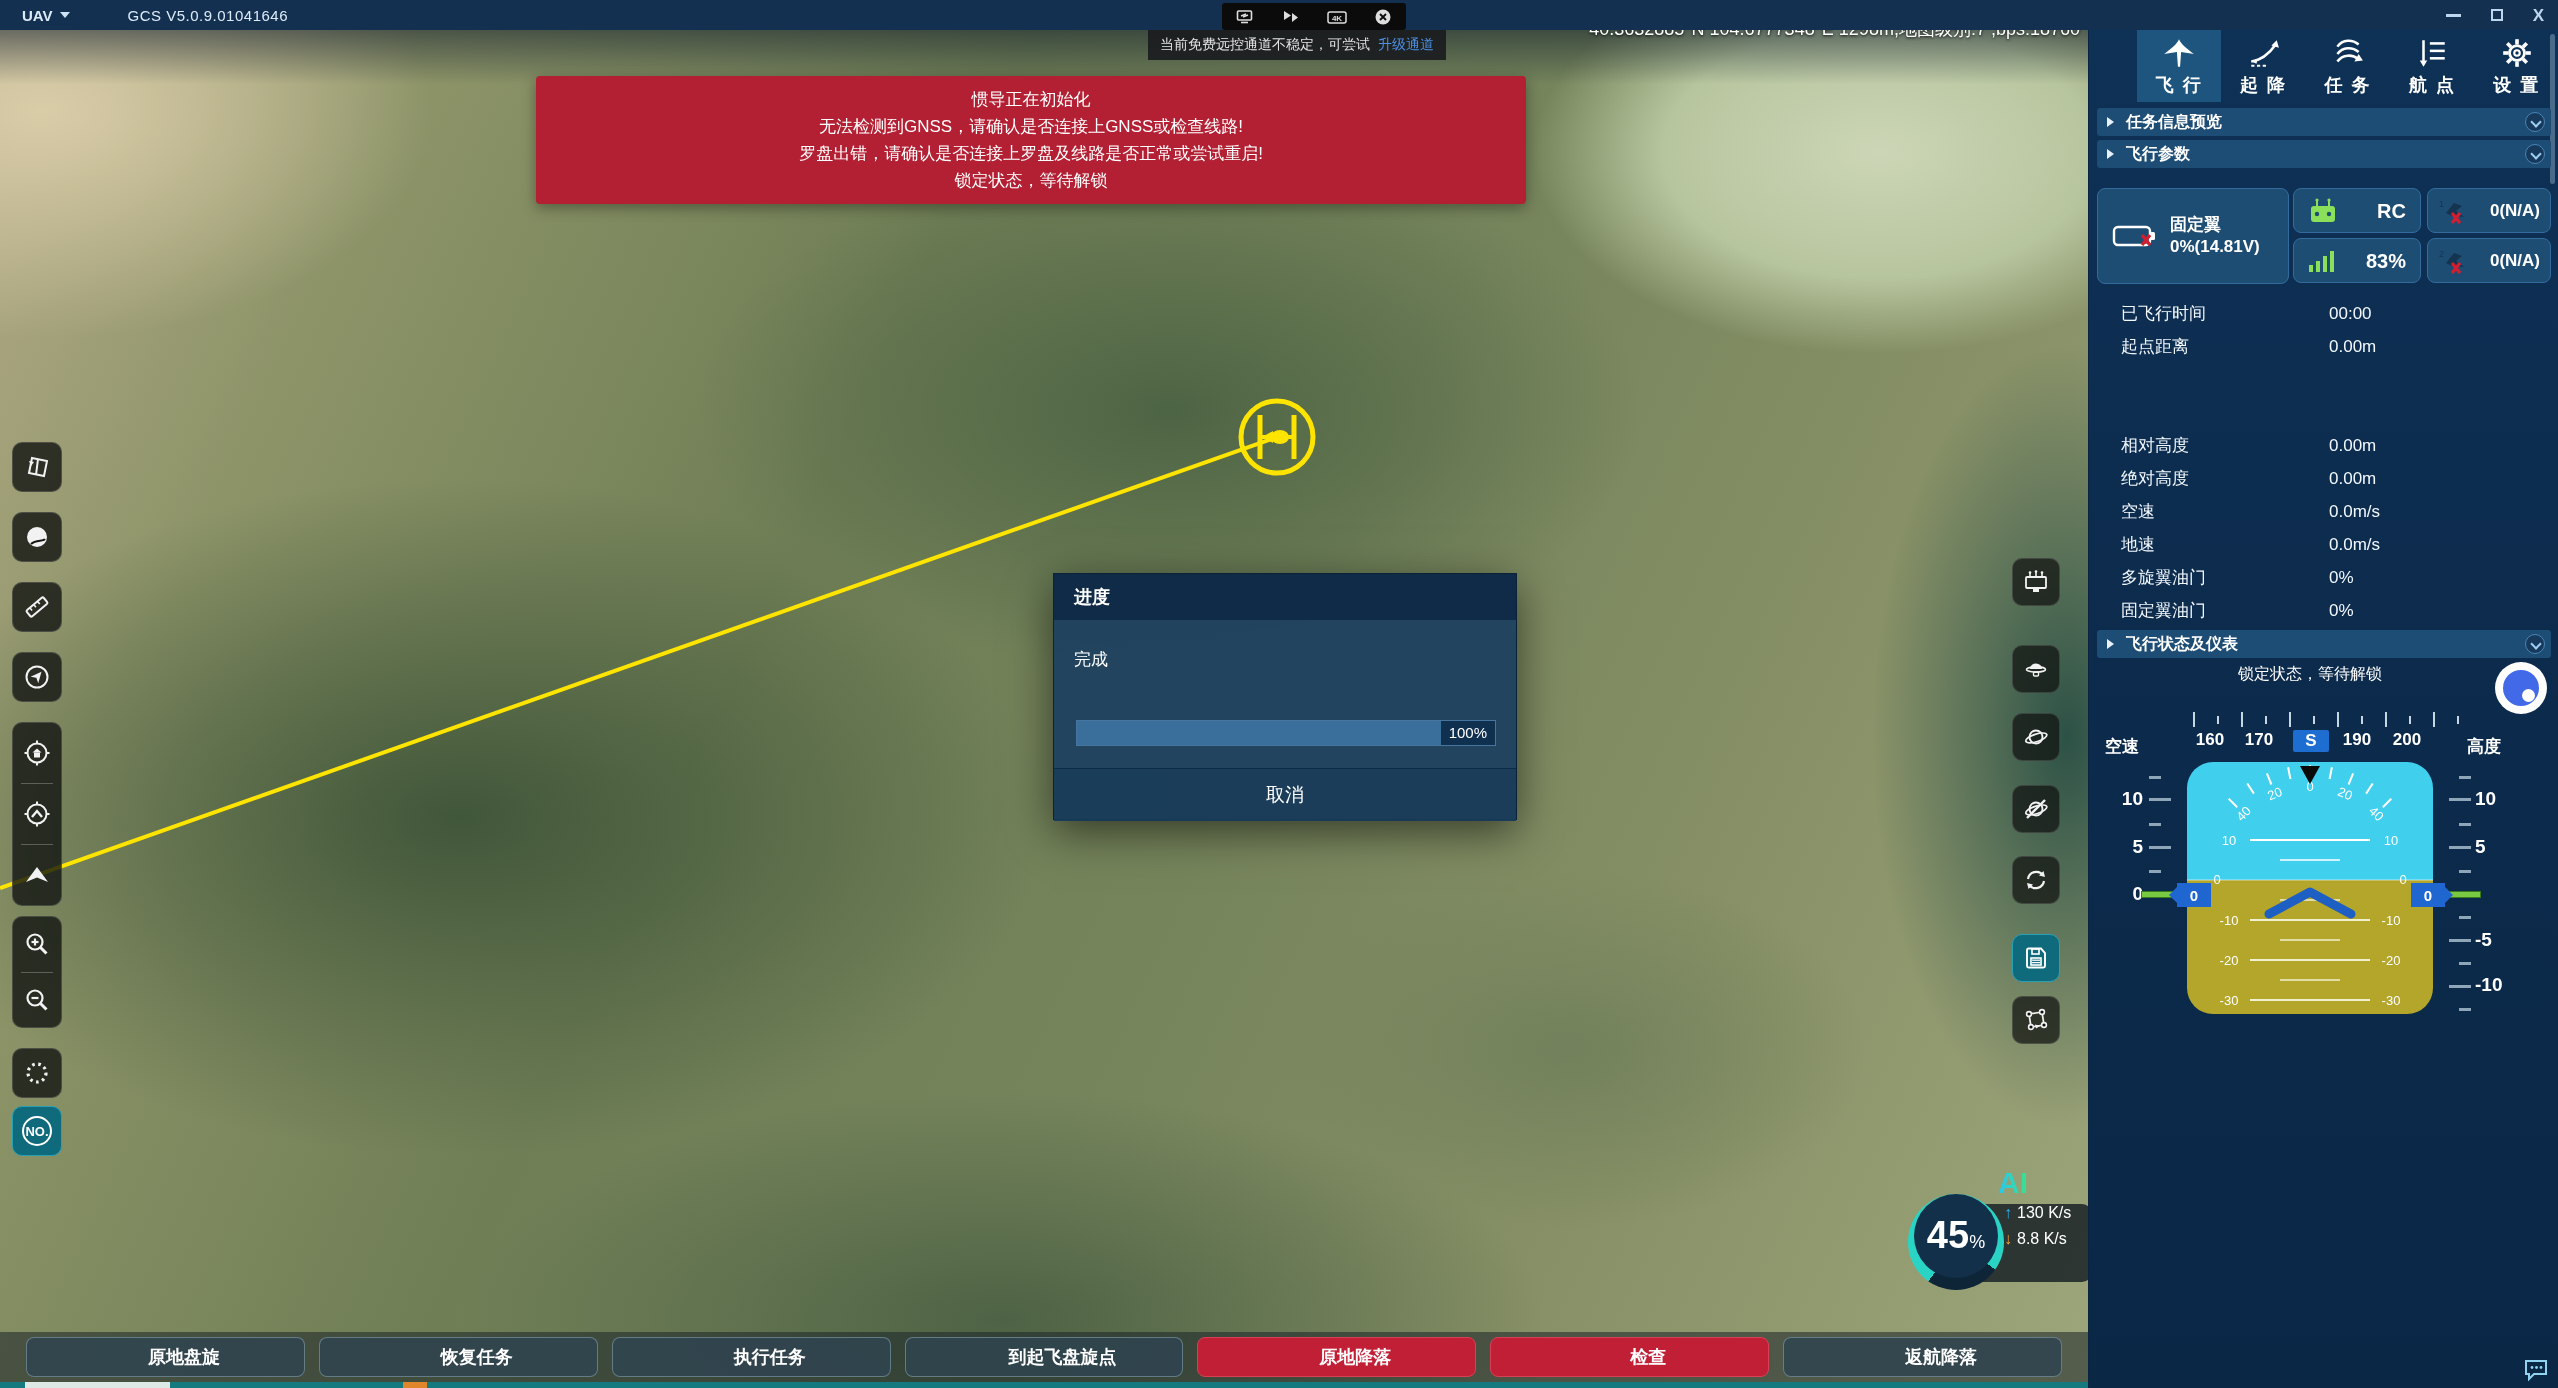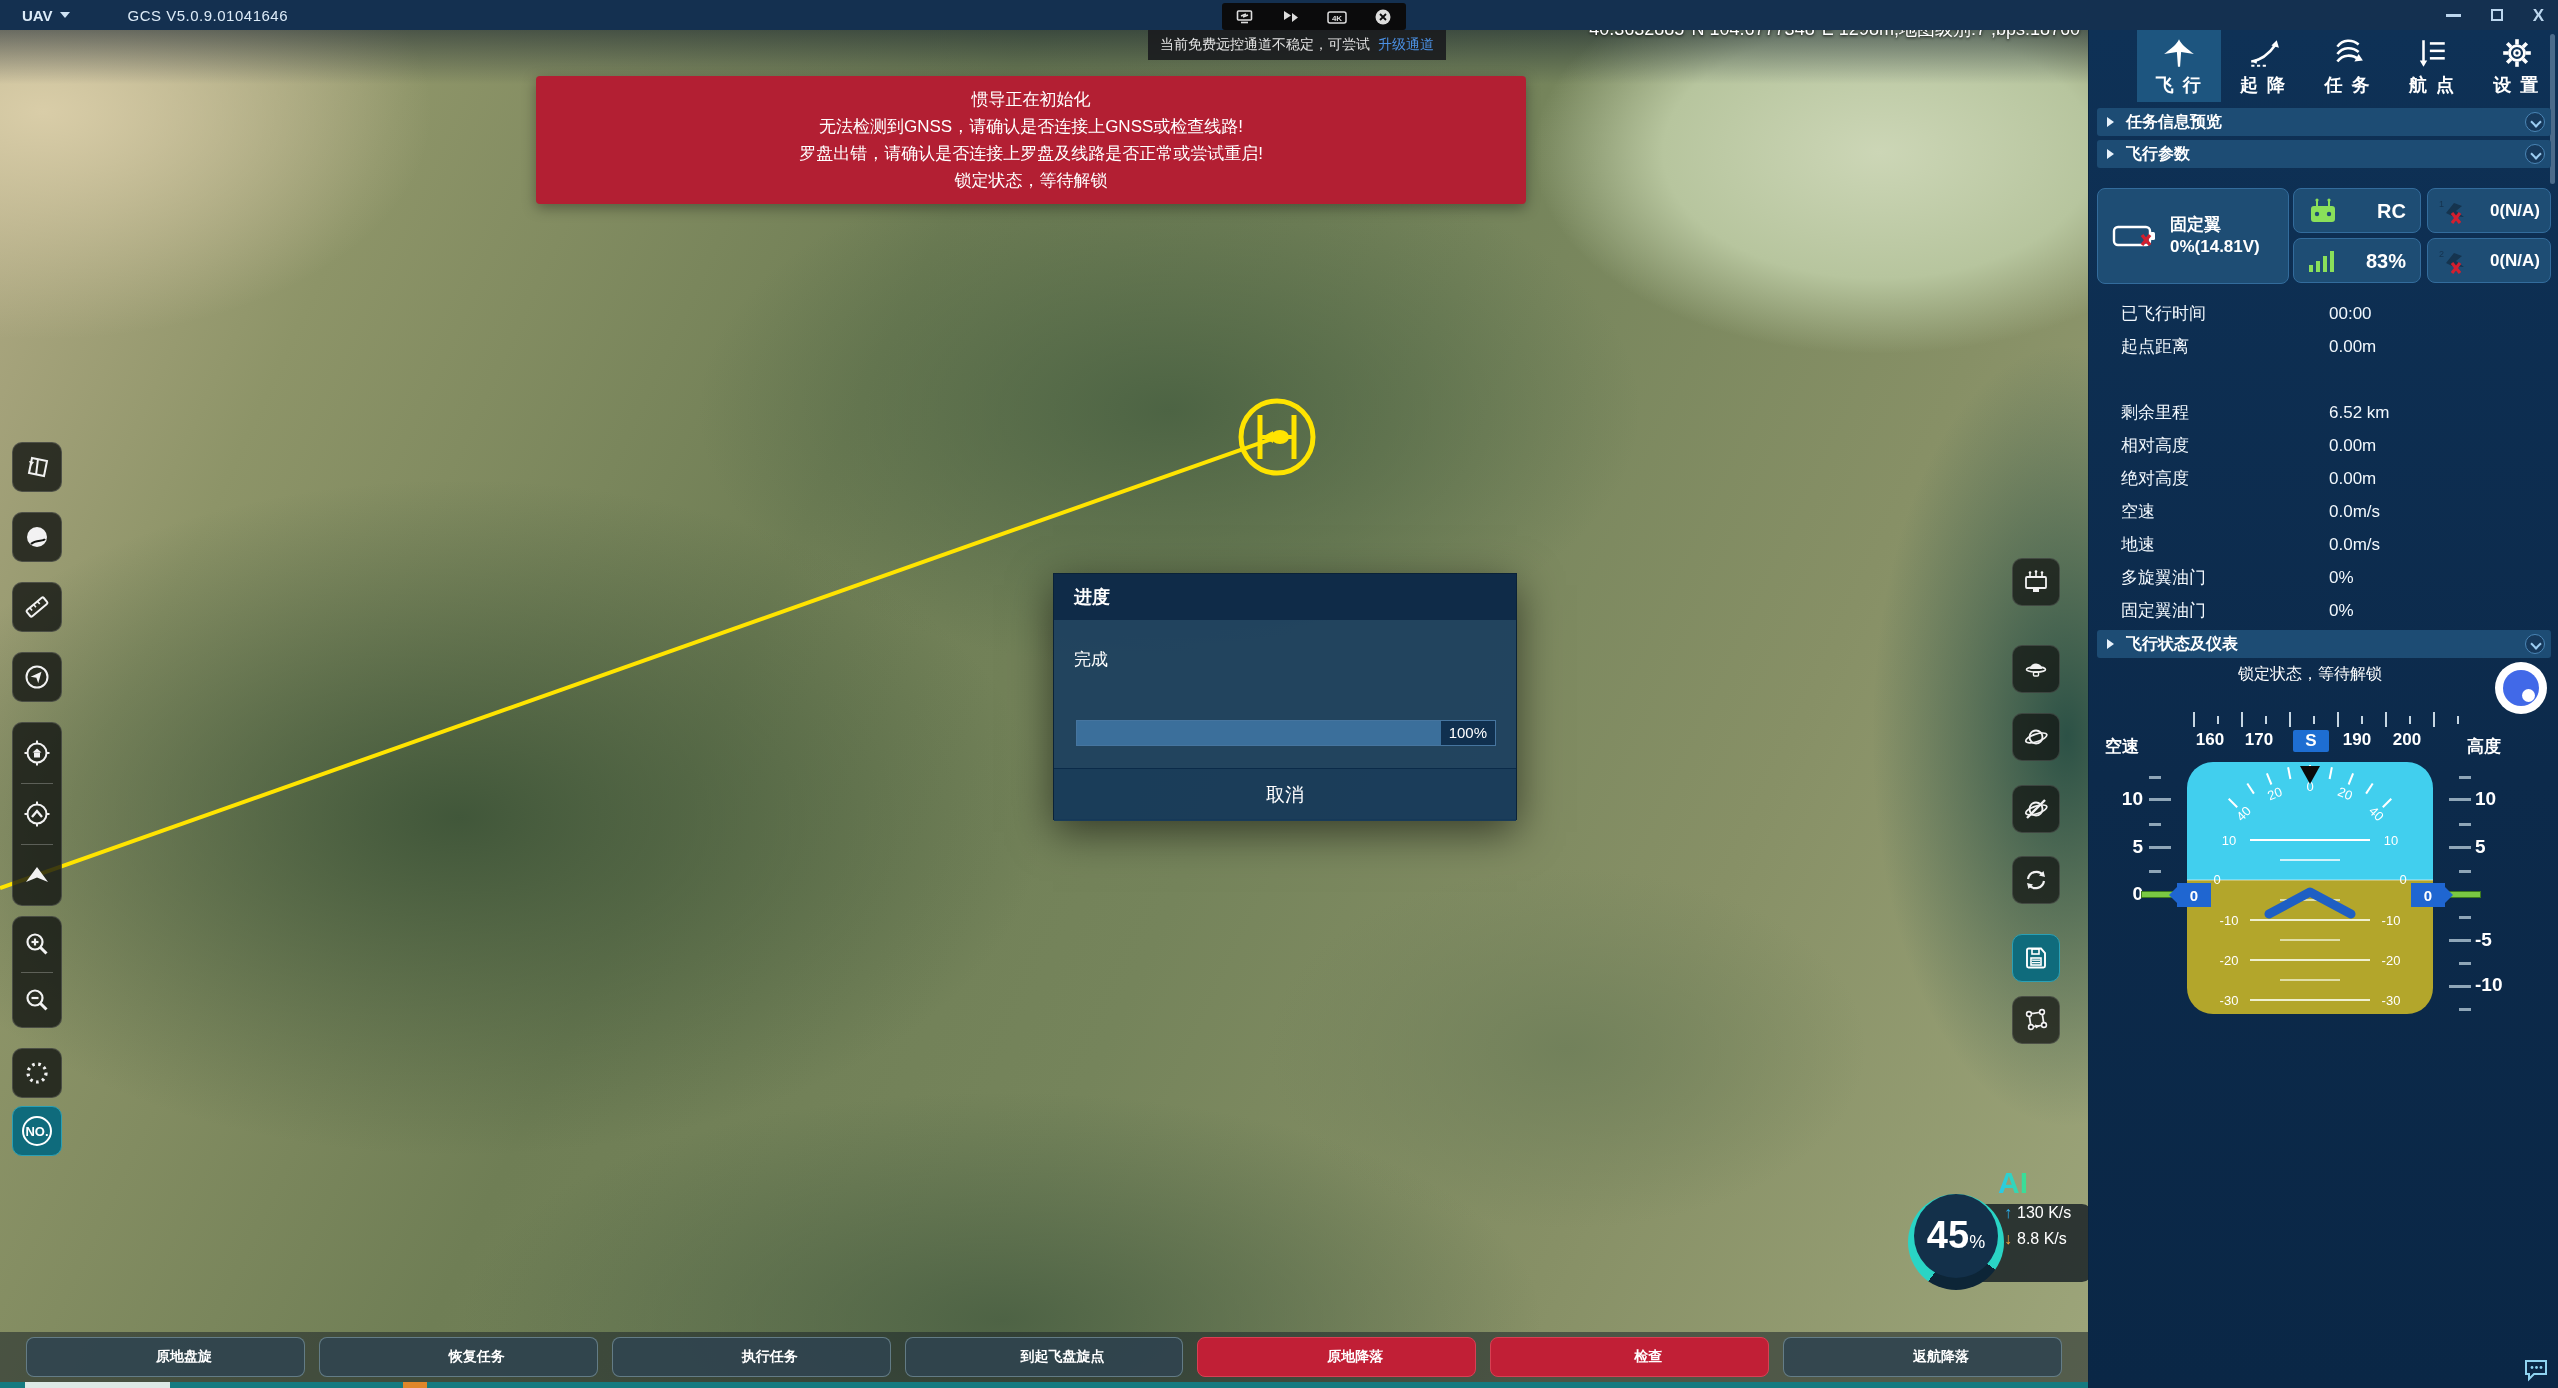--- a/index.html
+++ b/index.html
@@ -71,21 +71,21 @@
   .toolbtn.teal, .rtool.teal { background:#0f6b7c; border-color:#2aa0b5; }
   .no-label { color:#fff; font-size:13px; font-weight:bold; border:2px solid #fff; border-radius:50%;
     width:30px; height:30px; display:flex; align-items:center; justify-content:center; }
   .rtool { width:48px; height:48px; background:rgba(16,18,17,.72); border:1px solid rgba(250,250,250,.14);
     border-radius:10px; display:flex; align-items:center; justify-content:center; z-index:12; }
 
   
   #action-bar { left:0; top:1332px; width:2088px; height:50px; background:rgba(26,34,40,.55);
     display:flex; align-items:center; gap:14px; padding:0 26px; z-index:22; }
   .act-btn { flex:1; height:40px; border-radius:8px; background:rgba(48,68,80,.88);
-    border:1px solid rgba(160,190,205,.45); color:#fff; font-size:14px; font-weight:bold;
+    border:1px solid rgba(160,190,205,.45); color:#fff; font-size:18px; font-weight:bold;
     display:flex; align-items:center; justify-content:center;padding-left:37px; }
   .act-btn.danger { background:#c11f36; border-color:#d84054; }
   #bottom-strip { left:0; top:1382px; width:2088px; height:6px; background:#157a80; z-index:22; }
   #bottom-strip .seg-white { position:absolute; left:25px; top:0; width:145px; height:6px; background:rgba(238,242,238,.92); }
   #bottom-strip .seg-orange { position:absolute; left:403px; top:0; width:24px; height:6px; background:#e0862a; }
 
   
   #speed-panel { left:1946px; top:1204px; width:146px; height:78px; border-radius:10px;
     background:rgba(18,26,34,.8); z-index:24; color:#fff; font-size:16px;
     display:flex; flex-direction:column; gap:8px; padding-left:58px; }
@@ -528,24 +528,20 @@
       <span class="big-txt">0(N/A)</span>
     </div>
 
     <div class="tele-row" style="top:267px;">
         <span class="tl">已飞行时间</span>
         <span class="tv">00:00</span>
       </div>
     <div class="tele-row" style="top:300px;">
         <span class="tl">起点距离</span>
         <span class="tv">0.00m</span>
-      </div>
-    <div class="tele-row" style="top:366px;">
-        <span class="tl">剩余里程</span>
-        <span class="tv">6.52 km</span>
       </div>
     <div class="tele-row" style="top:399px;">
         <span class="tl">相对高度</span>
         <span class="tv">0.00m</span>
       </div>
     <div class="tele-row" style="top:432px;">
         <span class="tl">绝对高度</span>
         <span class="tv">0.00m</span>
       </div>
     <div class="tele-row" style="top:465px;">

